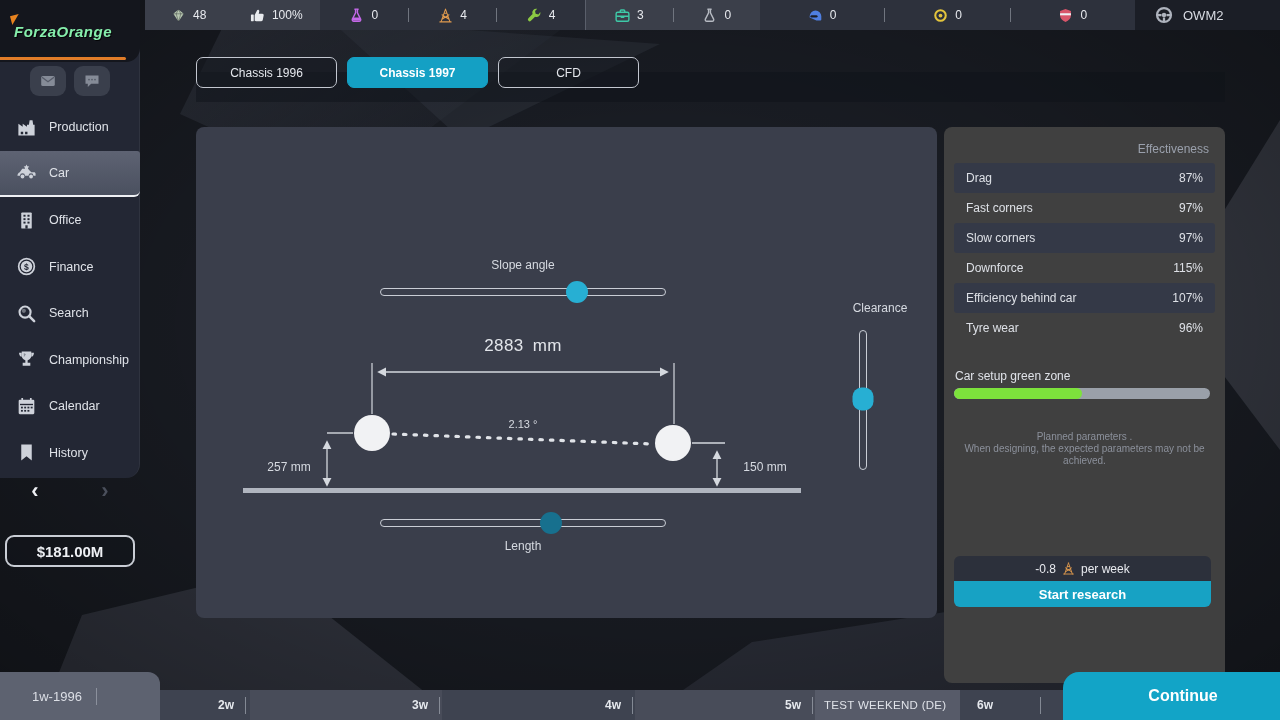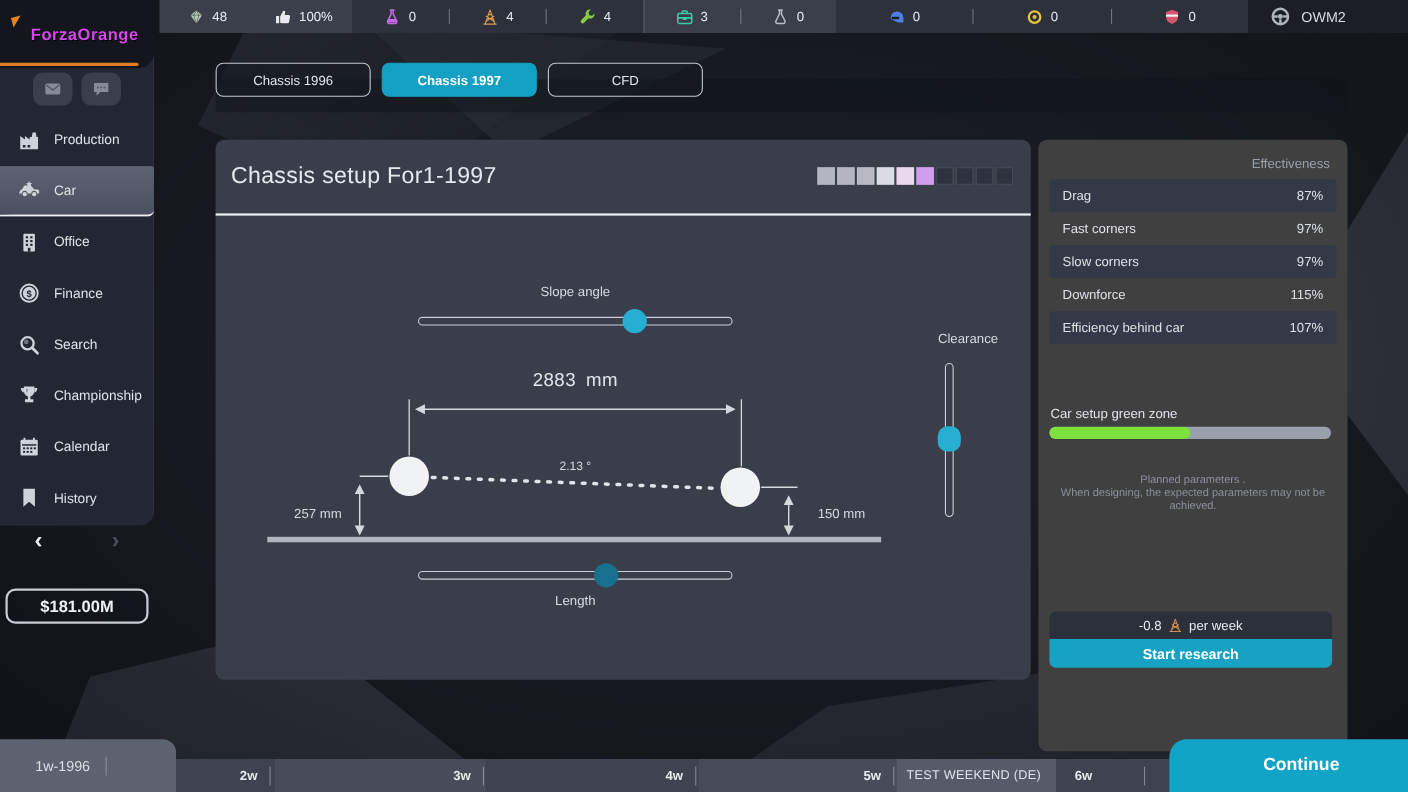--- a/index.html
+++ b/index.html
@@ -24,21 +24,21 @@
   .tb-div{width:1px;height:14px;background:#70757f;flex:none}
   .tb-icon{width:15px;height:15px;display:inline-block}
   .tb-icon svg,.qbtn svg,.mi-icon svg,#profile-icon svg,#cost-icon svg{width:100%;height:100%;display:block}
   #profile{position:absolute;right:0;top:0;width:145px;height:30px;background:#1b1e26;display:flex;align-items:center;gap:10px;padding-left:20px;color:#d8dbe2;font-size:13px;cursor:pointer}
   #profile-icon{width:18px;height:18px;color:#aeb3bd}
   
   #sidebar-panel{position:absolute;left:0;top:0;width:140px;height:478px;background:#232734;border-bottom-right-radius:14px;border-right:1px solid rgba(255,255,255,.06)}
   #logo-block{position:absolute;left:0;top:0;width:140px;height:62px;background:#14161d;border-bottom-right-radius:14px}
   #logo-block::after{content:"";position:absolute;left:0;right:14px;bottom:2px;height:3px;background:#e07c28;border-radius:0 4px 4px 0}
   #logo-cursor{position:absolute;left:11px;top:15px;width:0;height:0;border-left:9px solid #e8831f;border-bottom:9px solid transparent;transform:rotate(-15deg)}
-  #logo-text{position:absolute;left:28px;top:23px;font-size:15px;font-weight:bold;letter-spacing:.5px;color:#d946ef;text-shadow:1px 1px 0 rgba(0,0,0,.8)}
+  #logo-text{position:absolute;left:14px;top:23px;font-size:15px;font-weight:bold;font-style:italic;letter-spacing:.5px;color:#86efac;text-shadow:1px 1px 0 rgba(0,0,0,.8)}
   #quick-icons{position:absolute;left:0;top:66px;width:140px;display:flex;justify-content:center;gap:8px}
   .qbtn{width:36px;height:30px;background:#3a3f4c;border-radius:9px;display:flex;align-items:center;justify-content:center;color:#858b97;cursor:pointer}
   .qbtn span{width:16px;height:16px;display:block}
   #sidebar-menu{position:absolute;left:0;top:104px;width:140px}
   .menu-item{height:46.5px;display:flex;align-items:center;gap:12px;padding-left:16px;color:#dfe2e8;font-size:12.5px;cursor:pointer}
   .mi-icon{width:21px;height:21px;color:#ced2da;flex:none}
   .menu-item.active{background:linear-gradient(180deg,#5e6373,#4a505f);border-bottom:2px solid #eef0f4;border-top-right-radius:3px;border-bottom-right-radius:6px}
   #collapse{position:absolute;left:0;top:479px;width:140px;height:24px;display:flex;justify-content:space-around;align-items:center}
   .chev{font-size:22px;font-weight:bold;color:#eef0f4;cursor:pointer;line-height:20px}
   .chev.dim{color:#4a4f5b}
@@ -347,35 +347,20 @@
 <div id="budget">$181.00M</div>
 
 <div id="tabstrip"></div>
 <div id="tabs">
     <div class="tab">Chassis 1996</div>
     <div class="tab active">Chassis 1997</div>
     <div class="tab">CFD</div>
   </div>
 
 <div id="main-panel">
-  <div id="panel-header">
-    <div id="page-title">Chassis setup For1-1997</div>
-    <div id="squares">
-        <span class="sq" style="background: rgb(179, 181, 192);"></span>
-        <span class="sq" style="background: rgb(179, 181, 192);"></span>
-        <span class="sq" style="background: rgb(182, 184, 194);"></span>
-        <span class="sq" style="background: rgb(217, 220, 226);"></span>
-        <span class="sq" style="background: rgb(233, 217, 238);"></span>
-        <span class="sq" style="background: rgb(208, 156, 235);"></span>
-        <span class="sq" style="background: rgb(45, 50, 62);"></span>
-        <span class="sq" style="background: rgb(45, 50, 62);"></span>
-        <span class="sq" style="background: rgb(45, 50, 62);"></span>
-        <span class="sq" style="background: rgb(45, 50, 62);"></span>
-      </div>
-  </div>
 
   <div class="slider-label" id="slope-label">Slope angle</div>
   <div class="track" id="slope-track">
     <div class="handle" id="slope-handle" style="left: 69%;"></div>
   </div>
 
   <div id="wheelbase">
     <span>2883</span><span class="unit">mm</span>
   </div>
 
@@ -428,20 +413,24 @@
         <span>97%</span>
       </div>
       <div class="eff-row">
         <span>Downforce</span>
         <span>115%</span>
       </div>
       <div class="eff-row dark">
         <span>Efficiency behind car</span>
         <span>107%</span>
       </div>
+      <div class="eff-row">
+        <span>Tyre wear</span>
+        <span>96%</span>
+      </div>
     </div>
   <div id="green-label">Car setup green zone</div>
   <div id="green-track">
     <div id="green-fill" style="width: 50%; background: rgb(125, 226, 60);"></div>
   </div>
   <div id="note">
     <div>Planned parameters .</div>
     <div>When designing, the expected parameters may not be achieved.</div>
   </div>
   <div id="cost-box">

